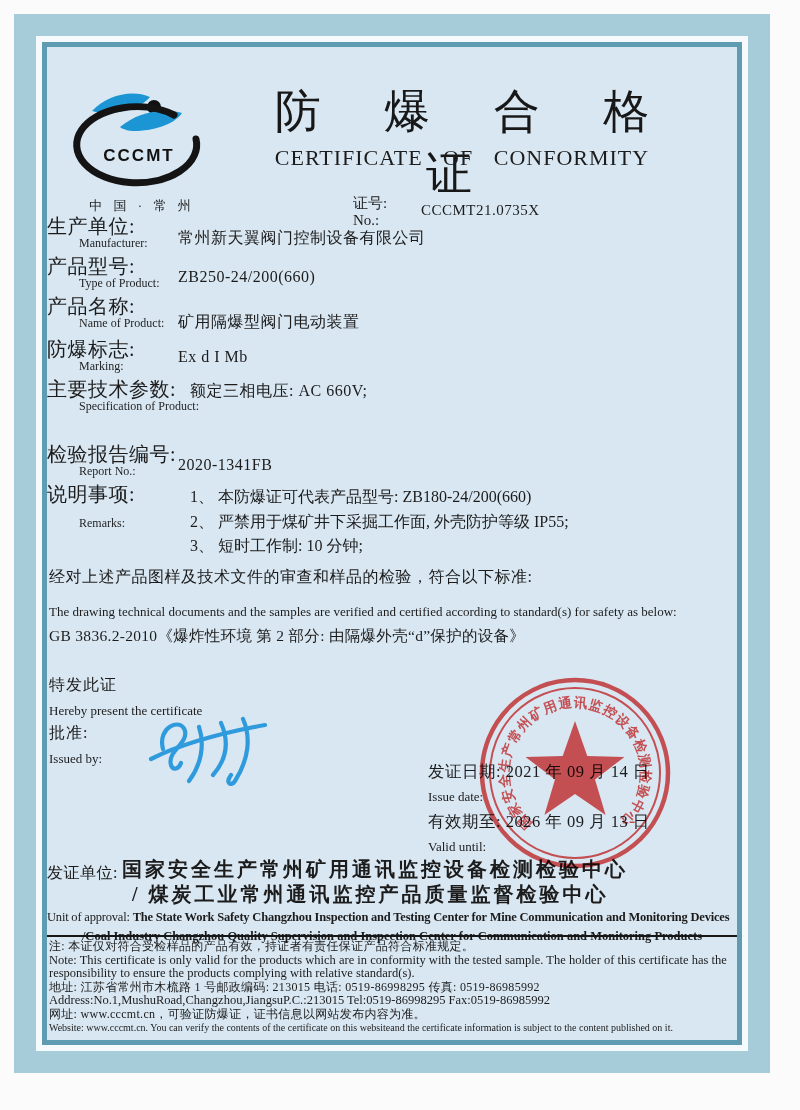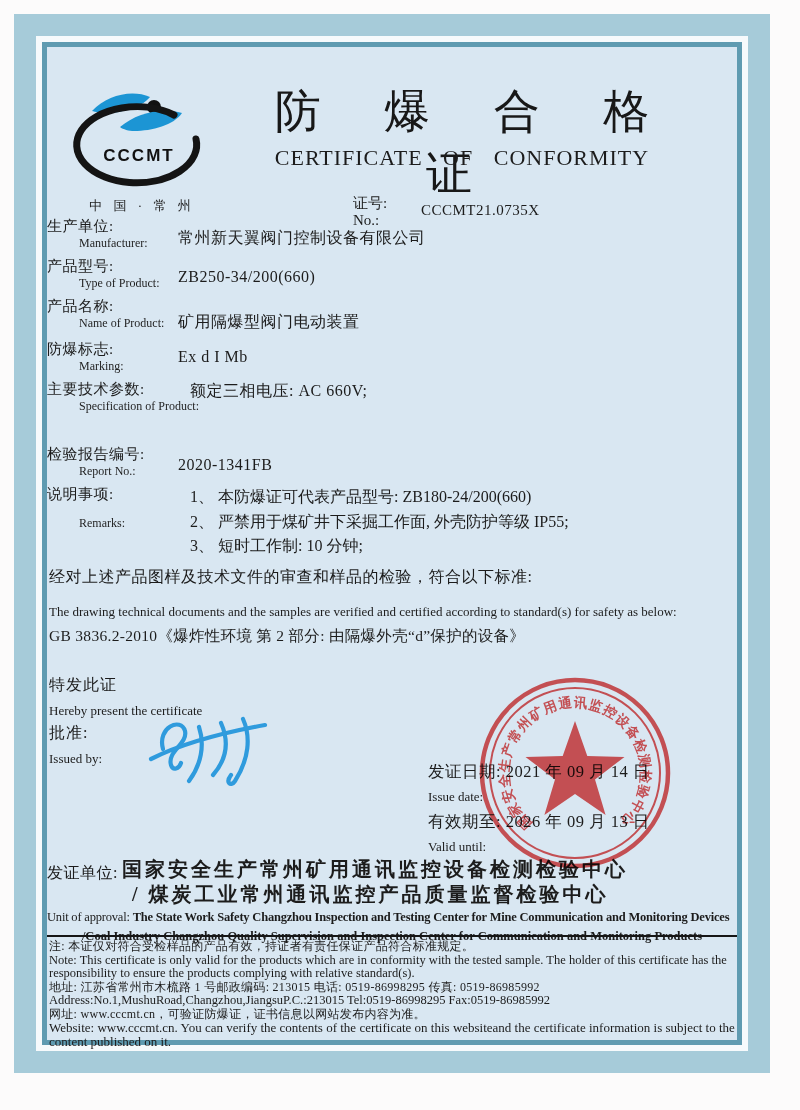--- a/index.html
+++ b/index.html
@@ -18,21 +18,21 @@
   .title-cn { position:absolute; left:150px; top:34px; width:530px; text-align:center;
               font-size:46px; letter-spacing:26px; text-indent:26px; color:#181818; }
   .title-en { position:absolute; left:150px; top:98px; width:530px; text-align:center;
               font-size:22px; word-spacing:14px; letter-spacing:1px; }
   .certno { position:absolute; left:306px; top:132px; font-size:15px;margin-top:16px; }
   .certno .lbl div { line-height:17px; }
   .certno .val { position:absolute; left:68px; top:7px; font-size:15px; letter-spacing:.5px; }
 
   
   .row { position:absolute; left:0; width:100%; }
-  .lab .zh { font-size:15px; line-height:19px; letter-spacing:.5px; }
+  .lab .zh { font-size:20px; line-height:19px; letter-spacing:.5px; }
   .lab .en { font-size:12px; line-height:15px; color:#1f1f1f;padding-left:32px; }
   .val16 { position:absolute; left:131px; top:11px; font-size:16px; letter-spacing:.5px; white-space:nowrap; }
   .rlist { position:absolute; left:143px; top:0; font-size:16px; line-height:24.5px; white-space:nowrap; }
 
   .standards { position:absolute; left:2px; top:520px; width:100%; }
   .standards .s-cn { font-size:16px; letter-spacing:.5px; }
   .standards .s-en { font-size:13px; margin-top:16px; }
   .standards .gb { font-size:15.5px; margin-top:6px; letter-spacing:.3px; }
 
   .present { position:absolute; left:2px; top:628px; }
@@ -109,21 +109,21 @@
         <div class="en">Manufacturer:</div>
       </div>
       <div class="val16">常州新天翼阀门控制设备有限公司</div>
     </div>
 
     <div class="row" style="top:210px">
       <div class="lab">
         <div class="zh">产品型号:</div>
         <div class="en">Type of Product:</div>
       </div>
-      <div class="val16">ZB250-34/200(660)</div>
+      <div class="val16">ZB250-24/200(660)</div>
     </div>
 
     <div class="row" style="top:293px">
       <div class="lab">
         <div class="zh">防爆标志:</div>
         <div class="en">Marking:</div>
       </div>
       <div class="val16" style="top:8px">Ex d I Mb</div>
     </div>
 
@@ -225,17 +225,17 @@
     </div>
 
     <div class="divider"></div>
 
     <div class="footnotes">
       <div class="fn-cn">注: 本证仅对符合受检样品的产品有效，持证者有责任保证产品符合标准规定。</div>
       <div class="fn-en-wrap">Note: This certificate is only valid for the products which are in conformity with the tested sample. The holder of this certificate has the responsibility to ensure the products complying with relative standard(s).</div>
       <div class="fn-cn">地址: 江苏省常州市木梳路 1 号邮政编码: 213015 电话: 0519-86998295  传真: 0519-86985992</div>
       <div class="fn-en">Address:No.1,MushuRoad,Changzhou,JiangsuP.C.:213015   Tel:0519-86998295 Fax:0519-86985992</div>
       <div class="fn-cn">网址: www.cccmt.cn，可验证防爆证，证书信息以网站发布内容为准。</div>
-      <div class="fn-en" style="font-size:13px">Website: www.cccmt.cn. You can verify the contents of the certificate on this websiteand the certificate information is subject to the content published on it.</div>
+      <div class="fn-en" style="font-size:10px">Website: www.cccmt.cn. You can verify the contents of the certificate on this websiteand the certificate information is subject to the content published on it.</div>
     </div>
 
   </div>
 </div>
 
 </body></html>

